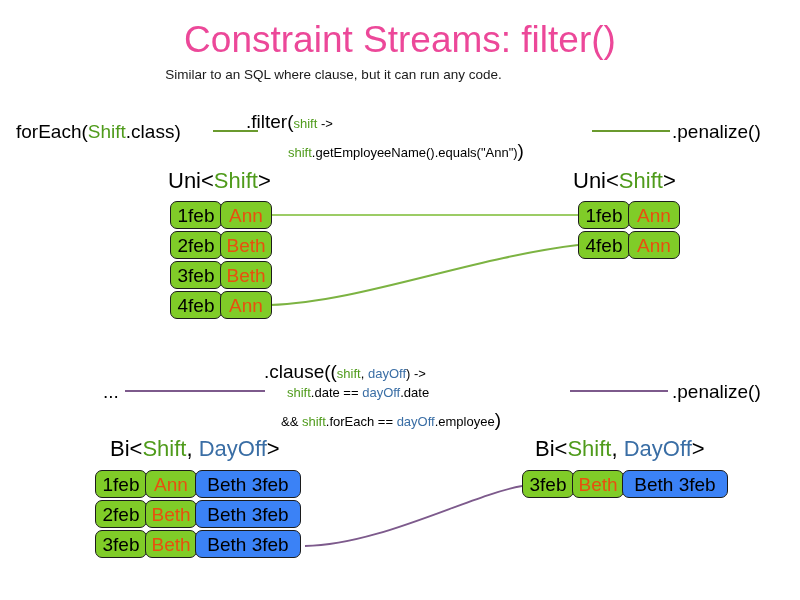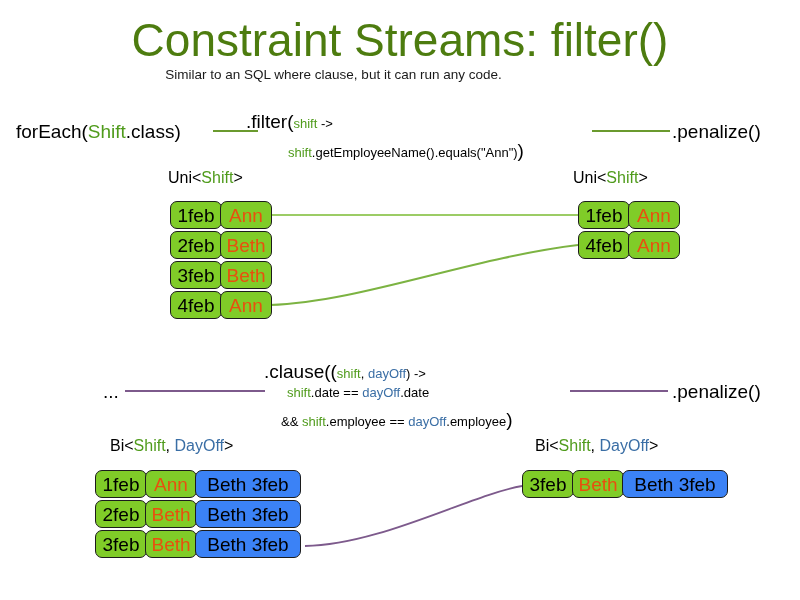--- a/index.html
+++ b/index.html
@@ -14,23 +14,23 @@
     font-family: "Liberation Sans", sans-serif;
     color: #000000;
   }
   #stage { position: absolute; inset: 0; }
 
   
   .title {
     position: absolute;
     left: 0; top: 20px; width: 800px;
     text-align: center;
-    font-size: 46px;
+    font-size: 37px;
     line-height: 40px;
-    color: #4d7c0f;
+    color: #ec4899;
     white-space: pre;
   }
   .subtitle {
     position: absolute;
     left: 0; top: 66px; width: 667px;
     text-align: center;
     font-size: 13.5px;
     line-height: 18px;
     color: #1a1a1a;
     white-space: pre;
@@ -45,21 +45,21 @@
   
   .big   { font-size: 19px; }
   .small { font-size: 13px; }
 
   
   #wires { position: absolute; left: 0; top: 0; width: 800px; height: 600px; }
 
   
   .streamhdr {
     position: absolute;
-    font-size: 16px;
+    font-size: 22px;
     white-space: pre;
     line-height: 1;
   }
 
   
   .row {
     position: absolute;
     display: flex;
     align-items: stretch;
     height: 28px;
@@ -143,21 +143,21 @@
     <div class="cell g date" style="width:52px;">4feb</div>
     <div class="cell g name" style="width:52px;">Ann</div>
   </div>
 
   <div class="t big black" style="left:103px; top:382px;">...</div>
 
   <div class="t big black" style="left:264px; top:362px;"><span>.clause((</span><span class="green small">shift</span><span class="small">, </span><span class="blue small">dayOff</span><span class="small">) -&gt;</span></div>
 
   <div class="t small black" style="left:287px; top:386px;"><span class="green">shift</span><span>.date == </span><span class="blue">dayOff</span><span>.date</span></div>
 
-  <div class="t small black" style="left:281px; top:410px;"><span>&amp;&amp; </span><span class="green">shift</span><span>.employee == </span><span class="blue">dayOff</span><span>.employee</span><span class="big">)</span></div>
+  <div class="t small black" style="left:281px; top:410px;"><span>&amp;&amp; </span><span class="green">shift</span><span>.forEach == </span><span class="blue">dayOff</span><span>.employee</span><span class="big">)</span></div>
 
   <div class="t big black" style="left:672px; top:382px;">.penalize()</div>
 
   <div class="streamhdr" style="left:110px; top:438px;"><span>Bi&lt;</span><span class="green">Shift</span><span>, </span><span class="blue">DayOff</span><span>&gt;</span></div>
 
   <div class="row" style="left:95px; top:470px;">
     <div class="cell g date" style="width:52px;">1feb</div>
     <div class="cell g name" style="width:52px;">Ann</div>
     <div class="cell b dayoff" style="width:106px;">Beth 3feb</div>
   </div>

